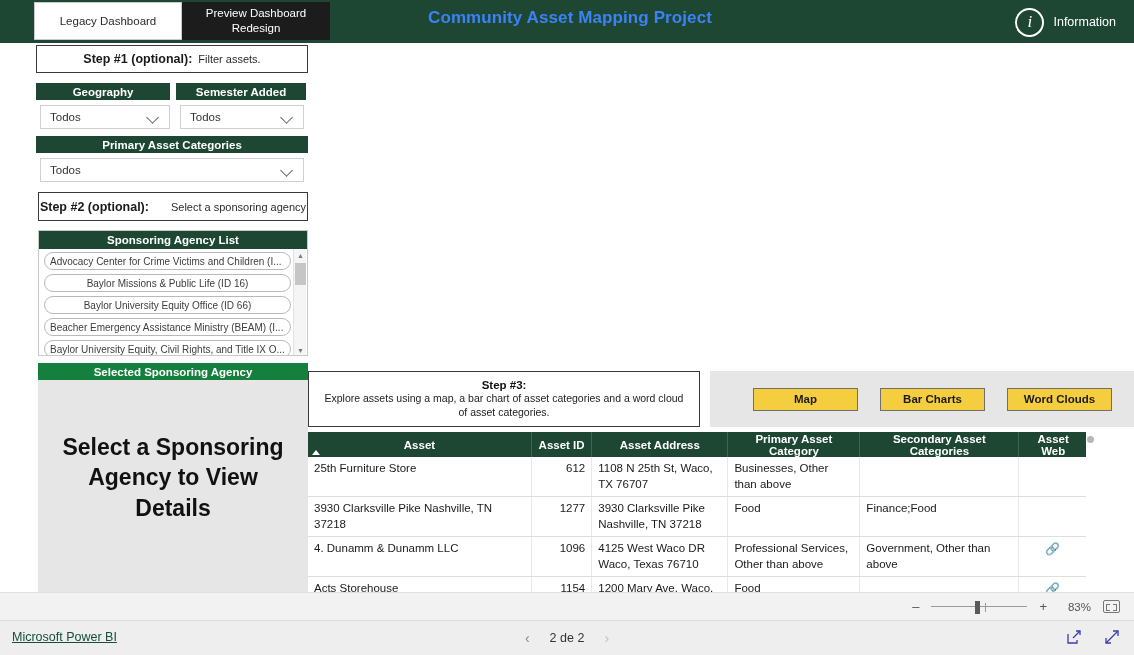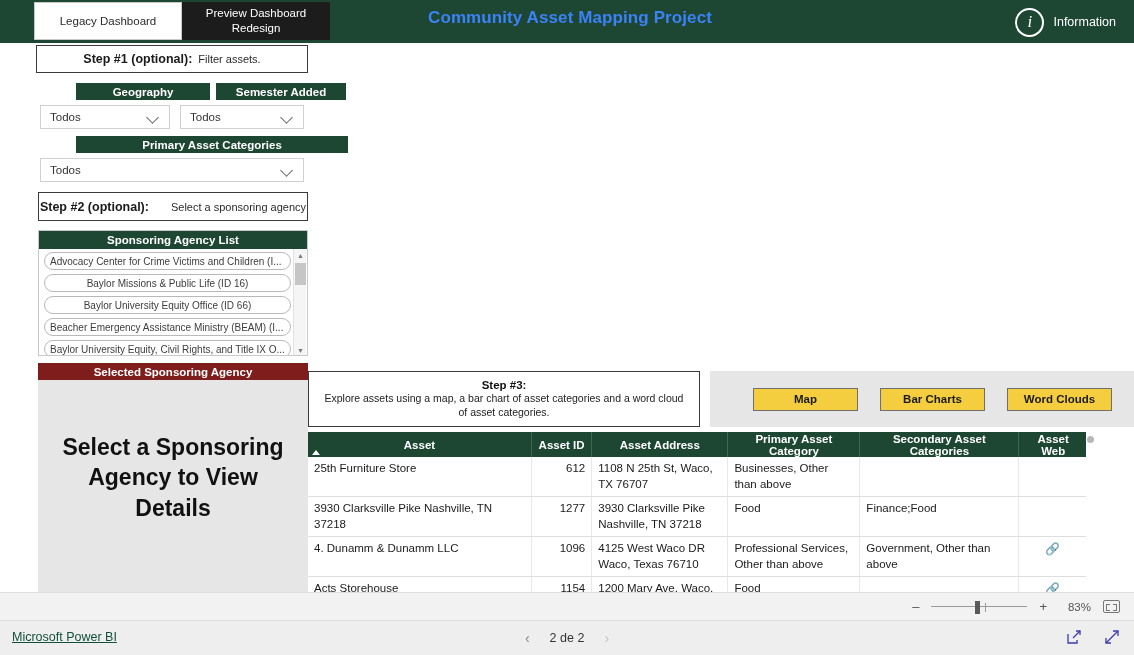--- a/index.html
+++ b/index.html
@@ -67,21 +67,21 @@
     display: flex; flex-direction: column; align-items: center;
     justify-content: center; padding: 2px 10px;
   }
   #step3 .s3-title { font-weight: bold; font-size: 11.5px; color: #111; }
   #step3 .s3-desc { font-size: 10.5px; color: #222; text-align: center; line-height: 1.25; margin-top: 1px; }
 
   
   .slicer-head {
     position: absolute; background: #1d4733; color: #ffffff;
     font-size: 11.5px; font-weight: bold; text-align: center;
-    display: flex; align-items: center; justify-content: center; margin-left: 40px;
+    display: flex; align-items: center; justify-content: center;
   }
   .dropdown {
     position: absolute; background: #ffffff; border: 1px solid #d0d0d0;
     display: flex; align-items: center; cursor: pointer;
   }
   .dropdown .dd-val { font-size: 11.5px; color: #333; padding-left: 9px; flex: 1; }
   .chev {
     width: 16px; height: 16px; margin-right: 8px; position: relative;
   }
   .chev::before {
@@ -129,21 +129,21 @@
   .sb-arrow.up { top: 0; }
   .sb-arrow.down { bottom: 0; }
   #agency-thumb {
     position: absolute; left: 1px; top: 14px; width: 11px; height: 22px;
     background: #c6c6c6; cursor: pointer;
   }
 
   
   #sel-head {
     position: absolute; left: 38px; top: 363px; width: 270px; height: 17px;
-    background: #7f1d1d; color: #fff; font-size: 11.5px; font-weight: bold;
+    background: #15803d; color: #fff; font-size: 11.5px; font-weight: bold;
     display: flex; align-items: center; justify-content: center;
   }
   #sel-body {
     position: absolute; left: 38px; top: 380px; width: 270px; height: 212px;
     background: #e6e6e6;
     display: flex; align-items: flex-start; justify-content: center;
     padding-top: 52px;
   }
   #sel-body .msg {
     width: 232px; text-align: center; font-size: 23px; font-weight: bold;

